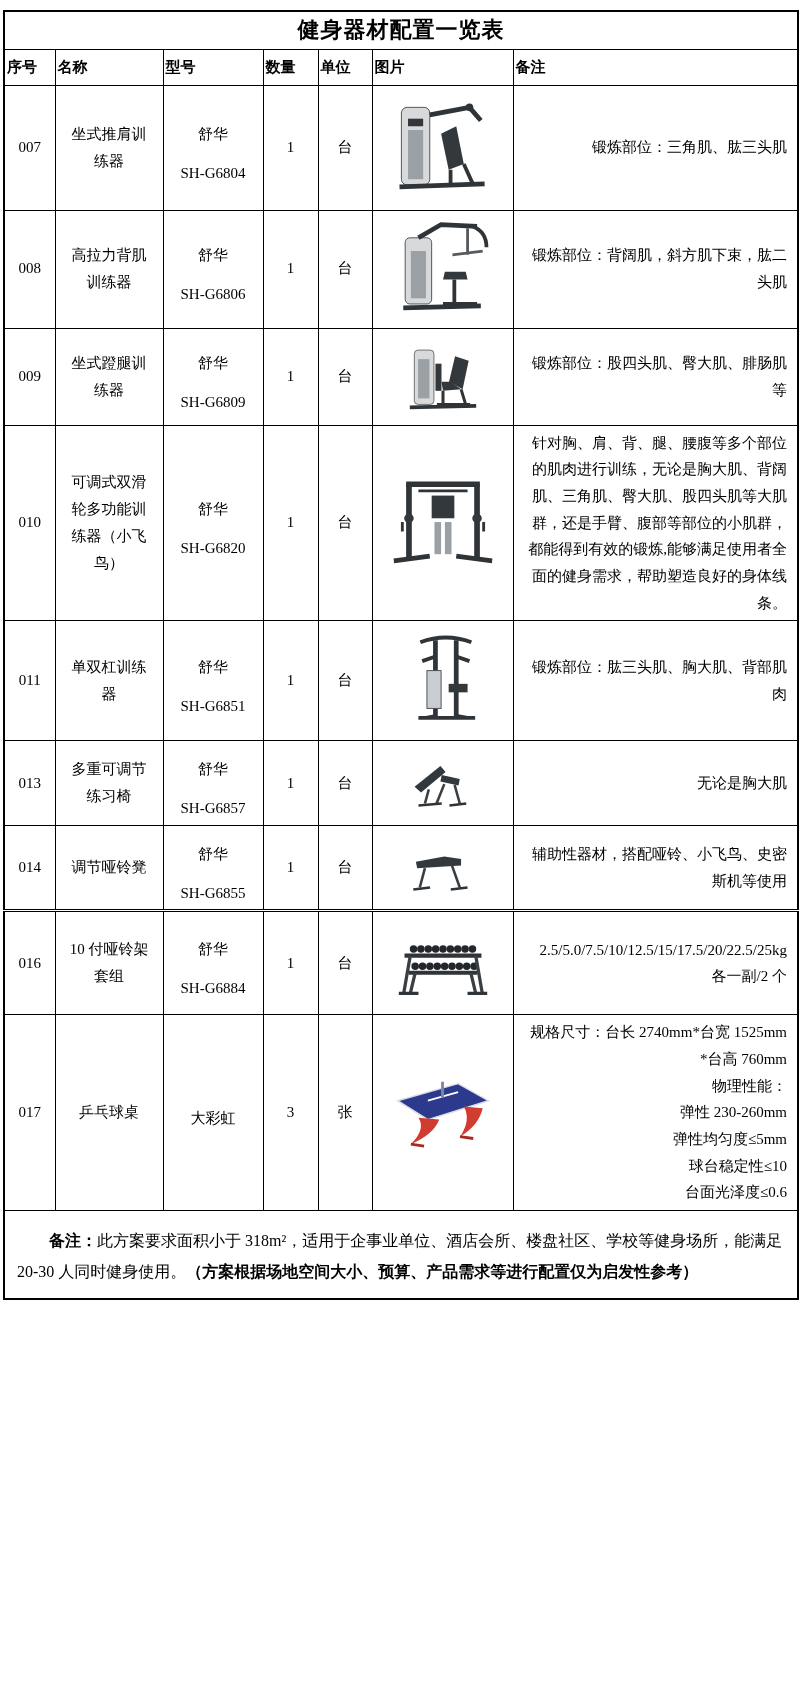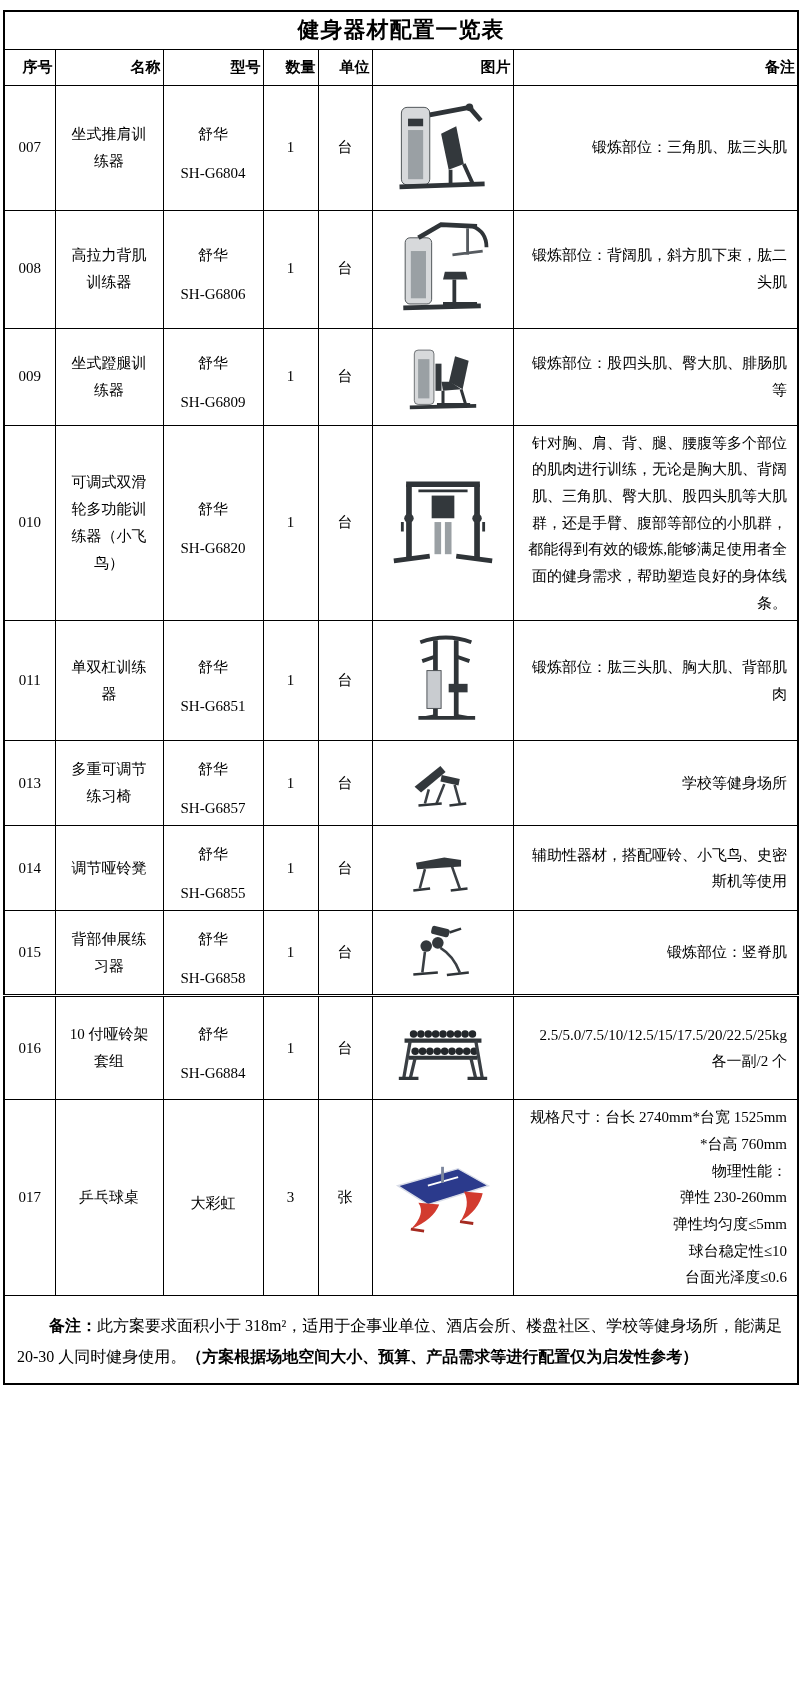--- a/index.html
+++ b/index.html
@@ -4,21 +4,21 @@
 <style>
   html,body{margin:0;padding:0;background:#fff;color:#000;}
   body{width:800px;font-family:"Liberation Serif","DejaVu Serif",serif;}
   .page{width:800px;box-sizing:border-box;padding:10px 3px 14px 3px;}
   table{border-collapse:collapse;table-layout:fixed;width:794px;margin:0 auto;}
   th,td{border:1px solid #000;box-sizing:border-box;vertical-align:middle;overflow:hidden;}
   table{border:2px solid #000;}
   .title-row th{height:38px;font-family:Liberation Sans, sans-serif;
     font-weight:bold;font-size:22px;text-align:center;letter-spacing:1px;}
   .head-row th{height:36px;font-family:Liberation Sans, sans-serif;
-    font-weight:bold;font-size:15px;text-align:right;padding:2px 2px;}
+    font-weight:bold;font-size:15px;text-align:left;padding:2px 2px;}
   td{font-size:15px;}
   td.c{text-align:center;padding:2px 4px;line-height:1.7;}
   td.name{text-align:center;padding:2px 9px;line-height:1.8;margin-left:30px;}
   td.model div{line-height:1.8;text-align:center;margin-top:12px;}
   td.photo{text-align:center;padding:2px 2px;}
   td.photo svg{display:inline-block;vertical-align:middle;}
   td.remark{text-align:right;padding:4px 10px;line-height:1.78;word-break:break-all;white-space:pre-line;}
   td.remark.center{text-align:center;word-break:normal;}
   tr.pbreak td{border-top:3px double #000;}
   .note-row td{padding:14px 12px 10px 12px;font-size:16px;line-height:1.95;}
@@ -166,56 +166,37 @@
             <div>SH-G6857</div>
           </td>
           <td class="c">1</td>
           <td class="c">台</td>
           <td class="photo"><svg viewBox="0 0 120 110" style="width:118px;height:71px">
               <polygon points="16,60 56,28 64,37 26,69" fill="#33383c"></polygon>
               <polygon points="58,42 86,48 84,58 56,52" fill="#33383c"></polygon>
               <path d="M62 56 L50 86 M78 57 L86 86 M38 64 L32 86" stroke="#3a3f44" stroke-width="4" fill="none"></path>
               <path d="M22 89 L58 86 M70 89 L96 86" stroke="#2f3438" stroke-width="4"></path>
             </svg></td>
-          <td class="remark">学校等健身场所</td>
+          <td class="remark">无论是胸大肌</td>
         </tr>
         <tr style="height: 85px;">
           <td class="c">014</td>
           <td class="name">调节哑铃凳</td>
           <td class="model c">
             <div>舒华</div>
             <div>SH-G6855</div>
           </td>
           <td class="c">1</td>
           <td class="c">台</td>
           <td class="photo"><svg viewBox="0 0 120 110" style="width:118px;height:71px">
               <polygon points="18,46 62,38 88,42 88,52 20,56" fill="#33383c"></polygon>
               <path d="M32 56 L24 86 M74 52 L86 86" stroke="#3a3f44" stroke-width="4" fill="none"></path>
               <path d="M14 89 L40 86 M72 89 L98 86" stroke="#2f3438" stroke-width="4"></path>
             </svg></td>
           <td class="remark">辅助性器材，搭配哑铃、小飞鸟、史密斯机等使用</td>
-        </tr>
-        <tr style="height: 85px;">
-          <td class="c">015</td>
-          <td class="name">背部伸展练习器</td>
-          <td class="model c">
-            <div>舒华</div>
-            <div>SH-G6858</div>
-          </td>
-          <td class="c">1</td>
-          <td class="c">台</td>
-          <td class="photo"><svg viewBox="0 0 120 110" style="width:118px;height:71px">
-              <rect x="42" y="16" width="28" height="13" rx="4" fill="#33383c" transform="rotate(14 56 22)"></rect>
-              <circle cx="34" cy="45" r="9" fill="#33383c"></circle>
-              <circle cx="52" cy="40" r="9" fill="#33383c"></circle>
-              <path d="M70 24 L88 18" stroke="#2f3438" stroke-width="4"></path>
-              <path d="M32 54 L28 86 M56 48 Q76 60 86 86" stroke="#3a3f44" stroke-width="4" fill="none"></path>
-              <path d="M14 89 L52 86 M66 90 L100 86" stroke="#2f3438" stroke-width="4"></path>
-            </svg></td>
-          <td class="remark">锻炼部位：竖脊肌</td>
         </tr>
         <tr class="pbreak" style="height: 104px;">
           <td class="c">016</td>
           <td class="name">10 付哑铃架套组</td>
           <td class="model c">
             <div>舒华</div>
             <div>SH-G6884</div>
           </td>
           <td class="c">1</td>
           <td class="c">台</td>

